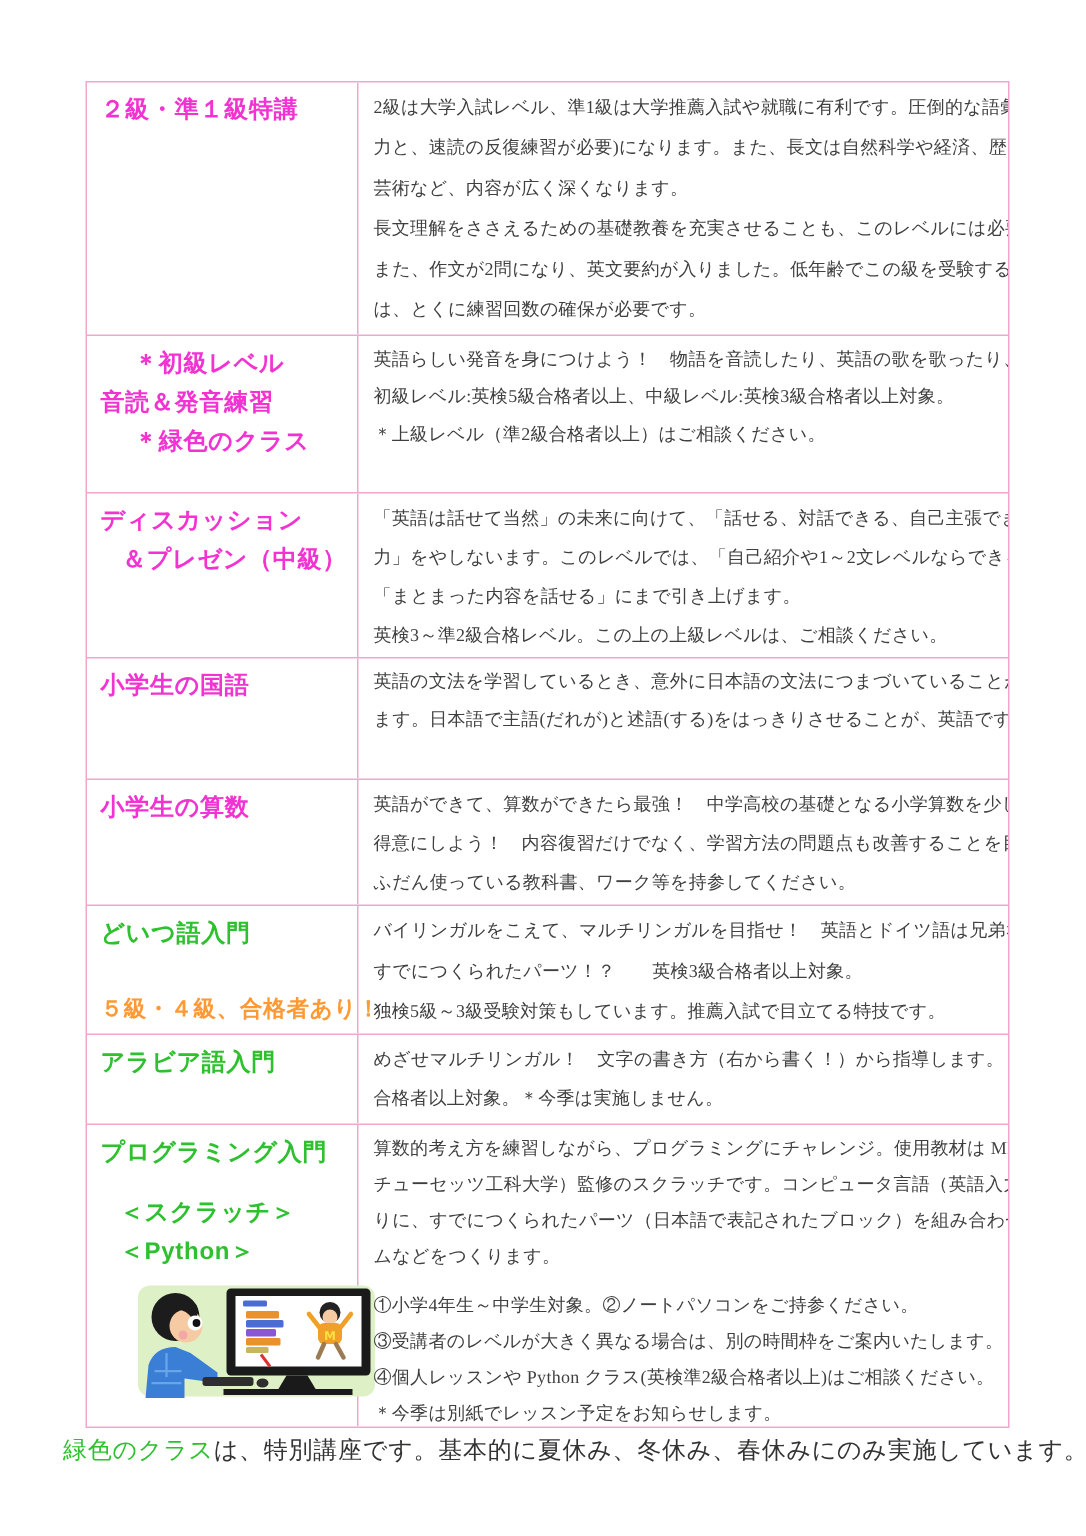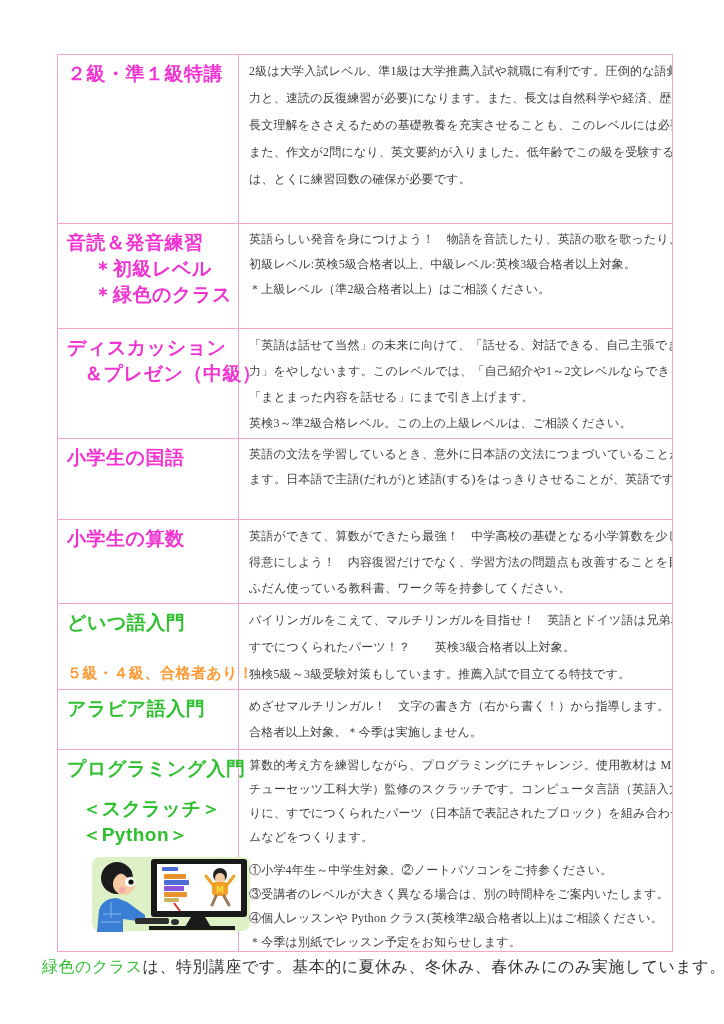--- a/index.html
+++ b/index.html
@@ -23,21 +23,21 @@
   .cell-left{
     width:181px;flex:0 0 181px;border-right:1px solid var(--border);
     box-sizing:border-box;padding:6px 4px 4px 9px;display:flex;flex-direction:column;
   }
   .cell-right{
     flex:1;box-sizing:border-box;padding:3px 6px 2px 10px;
     font-family:"Liberation Serif","DejaVu Serif",serif;color:var(--text);
     font-size:12px;
   }
   .title-line{
-    font-size:19px;font-weight:bold;line-height:26px;white-space:nowrap;
+    font-size:16px;font-weight:bold;line-height:26px;white-space:nowrap;
     letter-spacing:0.5px;
   }
   .title-line.magenta{color:var(--magenta);}
   .title-line.green{color:var(--green);}
   .title-line.orange{color:var(--orange);}
   .body-line{
     height:var(--lh,27px);line-height:var(--lh,27px);white-space:nowrap;
     letter-spacing:0.2px;
   }
   .body-gap{height:9px;}
@@ -53,29 +53,30 @@
 
 <div class="page">
   <div class="course-table" id="course-table">
       <div class="row" style="height: 168px;">
         <div class="cell-left">
           <div class="title-line magenta">２級・準１級特講</div>
         </div>
         <div class="cell-right" style="--lh: 27px;">
           <div class="body-line">2級は大学入試レベル、準1級は大学推薦入試や就職に有利です。圧倒的な語彙</div>
           <div class="body-line">力と、速読の反復練習が必要)になります。また、長文は自然科学や経済、歴史、</div>
+          <div class="body-line">芸術など、内容が広く深くなります。</div>
           <div class="body-line">長文理解をささえるための基礎教養を充実させることも、このレベルには必要です。</div>
           <div class="body-line">また、作文が2問になり、英文要約が入りました。低年齢でこの級を受験する場合</div>
           <div class="body-line">は、とくに練習回数の確保が必要です。</div>
         </div>
       </div>
       <div class="row" style="height: 105px;">
         <div class="cell-left">
+          <div class="title-line magenta" style="padding-left: 1.4em;">＊初級レベル</div>
           <div class="title-line magenta">音読＆発音練習</div>
-          <div class="title-line magenta" style="padding-left: 1.4em;">＊初級レベル</div>
           <div class="title-line magenta" style="padding-left: 1.4em;">＊緑色のクラス</div>
         </div>
         <div class="cell-right" style="--lh: 25px;">
           <div class="body-line">英語らしい発音を身につけよう！　物語を音読したり、英語の歌を歌ったり、</div>
           <div class="body-line">初級レベル:英検5級合格者以上、中級レベル:英検3級合格者以上対象。</div>
           <div class="body-line">＊上級レベル（準2級合格者以上）はご相談ください。</div>
         </div>
       </div>
       <div class="row" style="height: 110px;">
         <div class="cell-left">

